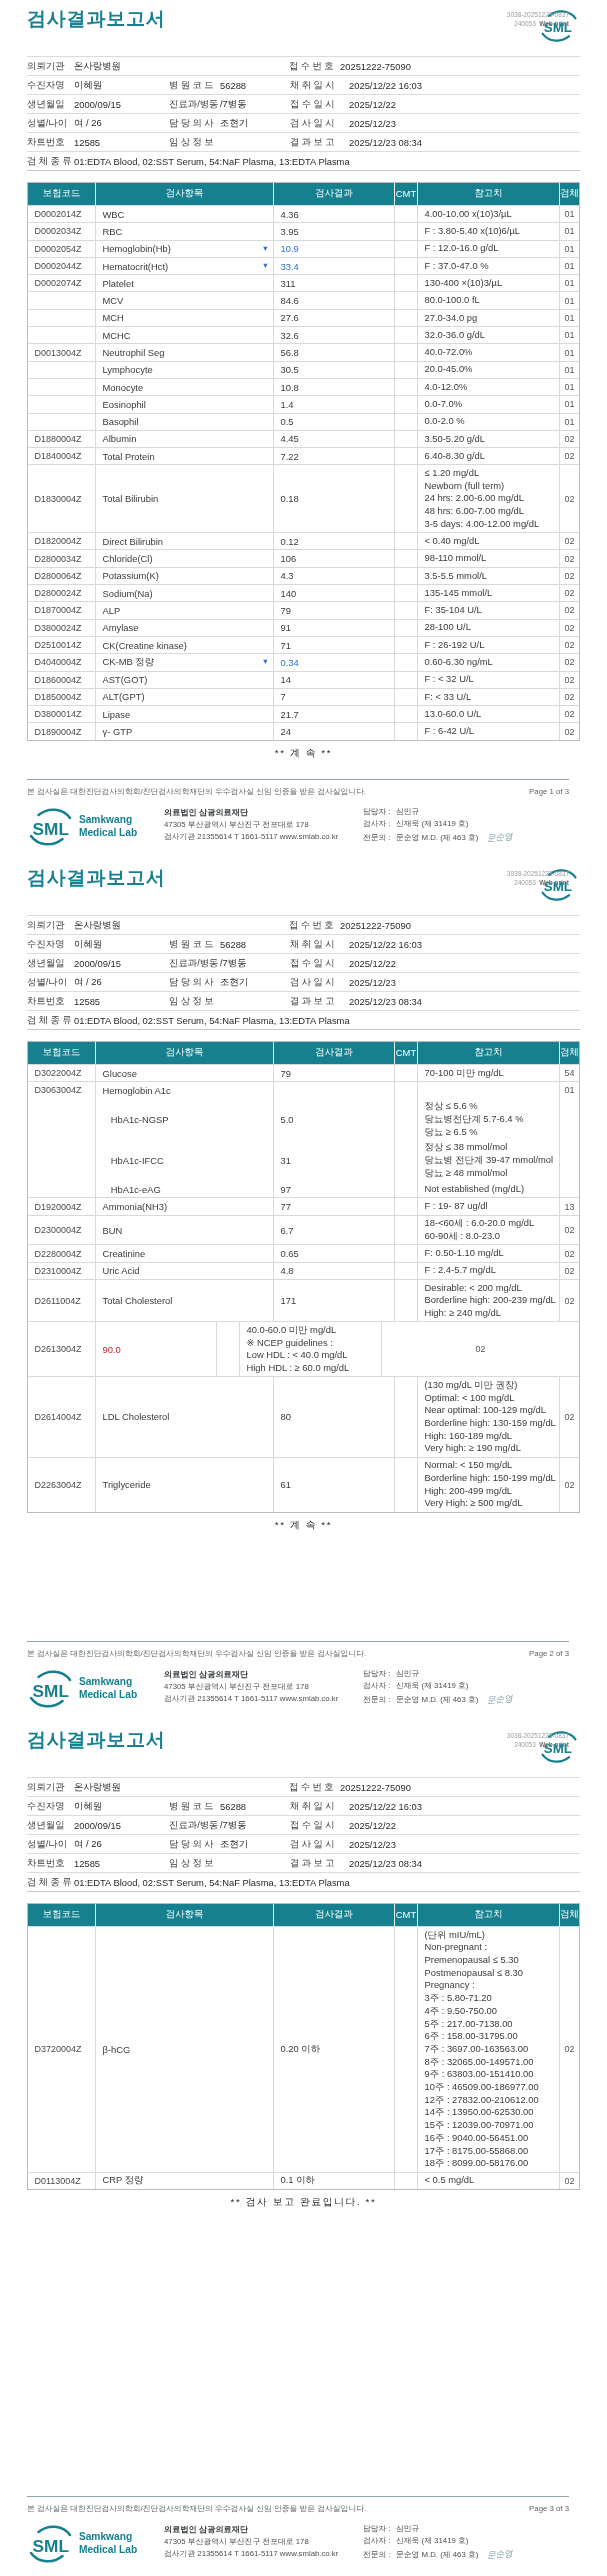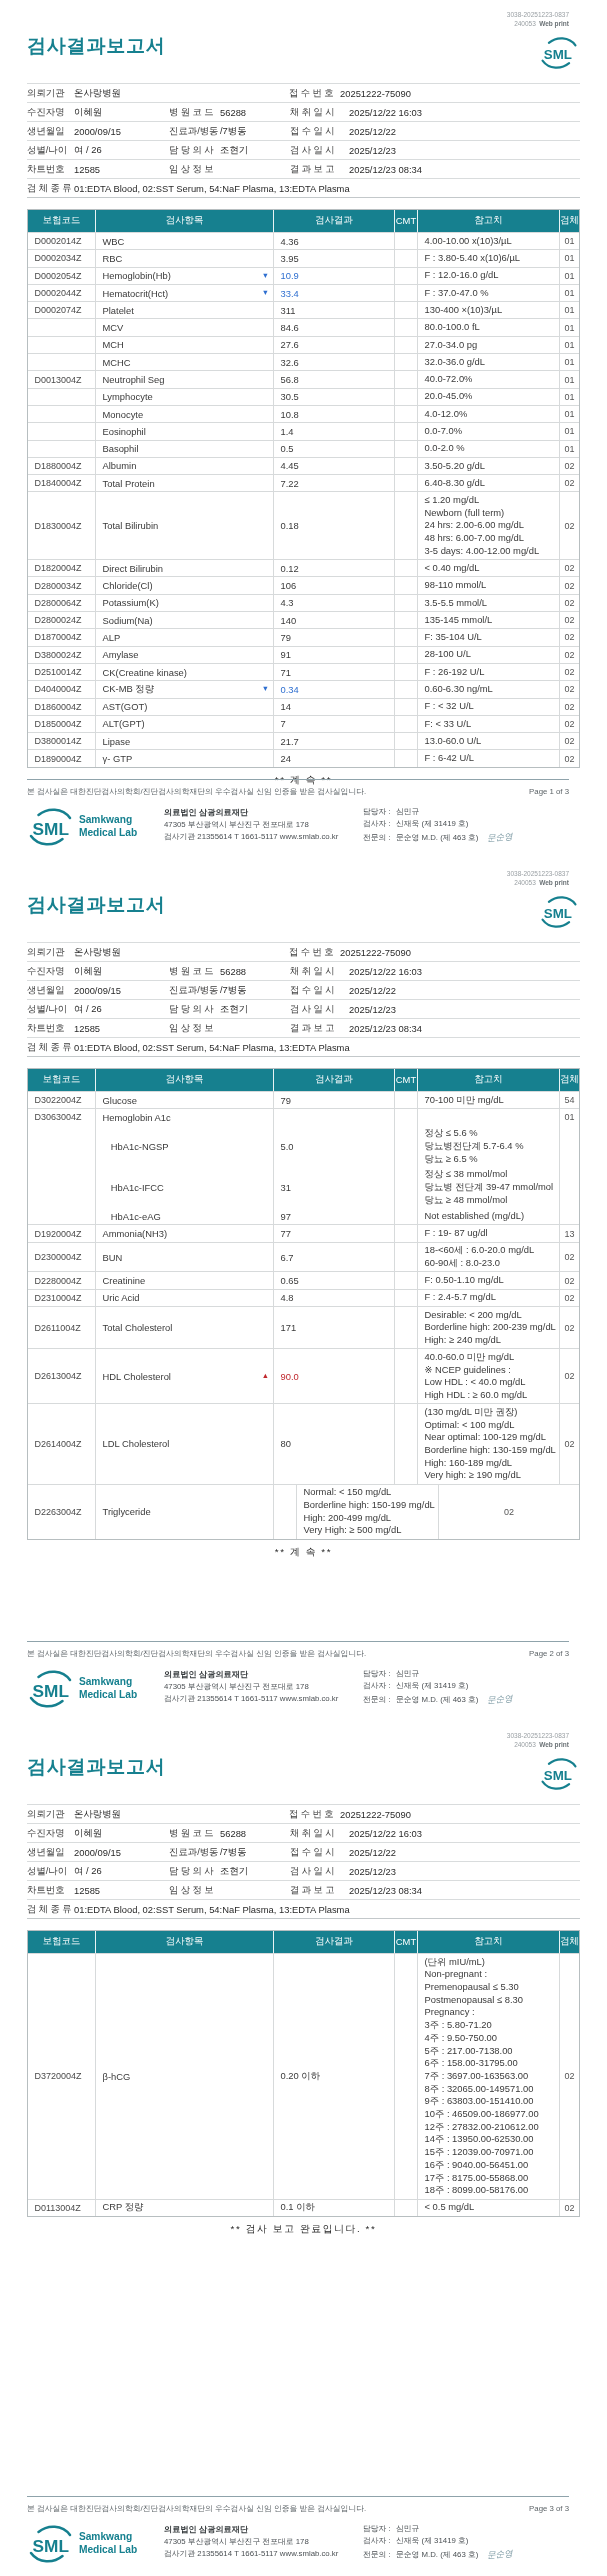--- a/index.html
+++ b/index.html
@@ -3,21 +3,21 @@
 <meta charset="utf-8">
 <style>
   html,body{margin:0;padding:0;background:#ffffff;}
   body{width:607px;font-family:"Liberation Sans","DejaVu Sans",sans-serif;color:#3a3a3a;}
   .page{position:relative;overflow:hidden;box-sizing:border-box;padding:0 27px;background:#fff;}
   .page.p1{height:859px}.page.p2{height:862px}.page.p3{height:855px}
 
   .meta{position:absolute;top:9.8px;right:38px;text-align:right;font-size:6.5px;color:#9aa0a4;line-height:1.4;}
   .meta .wp{color:#6b7276;font-weight:bold;margin-left:3.3px;}
 
-  .title-row{display:flex;justify-content:space-between;align-items:flex-start;padding-top:33px;}
+  .title-row{display:flex;justify-content:space-between;align-items:flex-start;padding-top:6px;}
   h1.title{margin:0;font-size:19px;font-weight:bold;color:var(--teal);letter-spacing:0.8px;}
   .logo-top{margin-top:1.6px;margin-right:1.6px;}
 
   
   .info{margin-top:9.8px;border-top:0.8px solid #d9dcdd;}
   .irow{display:flex;align-items:center;border-bottom:0.8px solid #d9dcdd;min-height:18px;font-size:9.4px;}
   .irow:last-child{border-bottom:0.8px solid #c3c8ca;}
   .ilbl{flex:none;color:#3c3c3c;white-space:nowrap;}
   .ilbl.sp{letter-spacing:2.4px;}
   .ival{color:#2a2a2a;white-space:nowrap;}
@@ -848,24 +848,20 @@
             <div class="refblock">
               <div class="refline">Desirable: &lt; 200 mg/dL</div>
               <div class="refline">Borderline high: 200-239 mg/dL</div>
               <div class="refline">High: ≥ 240 mg/dL</div>
             </div>
           </div>
           <div class="rc c5 spec">02</div>
         </div>
         <div class="rrow">
           <div class="rc c0 code">D2613004Z</div>
-          <div class="rc c1">
-            <span class="iname">HDL Cholesterol</span>
-            <span class="flag high">▲</span>
-          </div>
           <div class="rc c2">
             <span class="res high">90.0</span>
           </div>
           <div class="rc c3"></div>
           <div class="rc c4">
             <div class="refblock">
               <div class="refline">40.0-60.0 미만 mg/dL</div>
               <div class="refline">※ NCEP guidelines :</div>
               <div class="refline">Low HDL : &lt; 40.0 mg/dL</div>
               <div class="refline">High HDL :  ≥ 60.0 mg/dL</div>
@@ -891,20 +887,23 @@
               <div class="refline">High: 160-189 mg/dL</div>
               <div class="refline">Very high: ≥ 190 mg/dL</div>
             </div>
           </div>
           <div class="rc c5 spec">02</div>
         </div>
         <div class="rrow">
           <div class="rc c0 code">D2263004Z</div>
           <div class="rc c1">
             <span class="iname">Triglyceride</span>
+          </div>
+          <div class="rc c2">
+            <span class="res">61</span>
           </div>
           <div class="rc c3"></div>
           <div class="rc c4">
             <div class="refblock">
               <div class="refline">Normal: &lt; 150 mg/dL</div>
               <div class="refline">Borderline high: 150-199 mg/dL</div>
               <div class="refline">High: 200-499 mg/dL</div>
               <div class="refline">Very High: ≥ 500 mg/dL</div>
             </div>
           </div>

